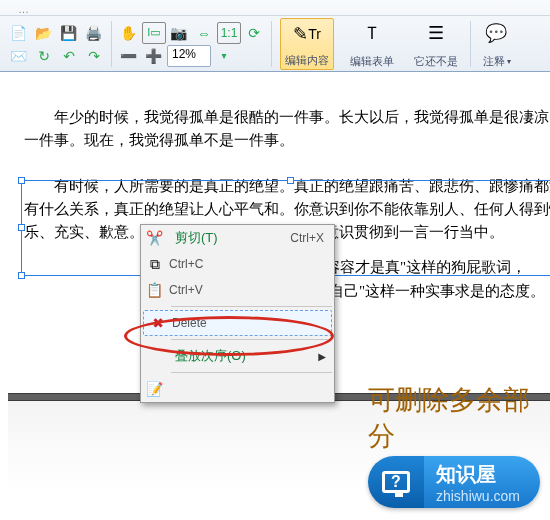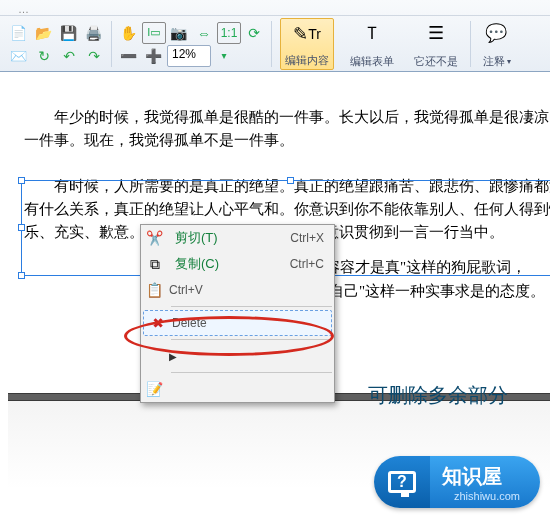--- a/index.html
+++ b/index.html
@@ -148,23 +148,23 @@
   .ctx-arrow { padding-right:8px; font-size:10px; color:#333;}
 
   .red-ellipse {
     position:absolute;
     border:3px solid #d42a1f;
     border-radius:50%;
     pointer-events:none;
   }
   .red-text {
     position:absolute;
-    color:#0c4a6e;
+    color:#a16207;
     font-family: SimSun, serif;
-    font-size:20px;
+    font-size:27px;
     pointer-events:none;
     padding-left:32px;
   }
   .hsep-dark {
     height:8px;
     background:#606060;
     border-top:1px solid #3a3a3a;
     border-bottom:1px solid #3a3a3a;
   }
   .page-bottom {
@@ -195,21 +195,21 @@
   .zhishiwu .q .mon::after {
     content:''; position:absolute; bottom:-7px; left:10px; width:8px;height:4px;background:#fff;
   }
   .zhishiwu .txt {
     background:linear-gradient(#3aa4f0,#1878cc);
     color:#fff;
     padding:4px 20px 4px 12px;
     display:flex;flex-direction:column;justify-content:center;
   }
   .zhishiwu .txt .cn { font-size:20px; font-weight:bold; font-family:"Microsoft YaHei"; }
-  .zhishiwu .txt .en { font-size:11px; color:#cbe6ff;margin-left:12px;}
+  .zhishiwu .txt .en { font-size:14px; color:#cbe6ff;}
   .watermark {
     position:absolute;
     left:182px; top:270px;
     color:#b9b9b9;
     font-size:13px;
     pointer-events:none;
   }
   .widget-abs { position:absolute; }
 </style>
 </head>
@@ -331,35 +331,35 @@
   <span class="watermark">好听的歌曲ting30.com</span>
 
   <div class="ctx" style="left:140px; top:152px;">
     <div class="ctx-row">
       <span class="ctx-ico">✂️</span>
       <span class="ctx-label">剪切(T)</span>
       <span class="ctx-accel">Ctrl+X</span>
     </div>
     <div class="ctx-row">
       <span class="ctx-ico">⧉</span>
-      <span class="ctx-label">复制(C)</span>
       <span class="ctx-accel">Ctrl+C</span>
     </div>
     <div class="ctx-row">
       <span class="ctx-ico">📋</span>
       <span class="ctx-accel">Ctrl+V</span>
     </div>
     <div class="ctx-sep"></div>
     <div class="ctx-row highlighted">
       <span class="ctx-ico" style="color:#c22">✖</span>
       <span class="ctx-accel">Delete</span>
     </div>
     <div class="ctx-sep"></div>
     <div class="ctx-row">
       <span class="ctx-ico"></span>
+      <span class="ctx-label">叠放次序(O)</span>
       <span class="ctx-arrow">▶</span>
     </div>
     <div class="ctx-sep"></div>
     <div class="ctx-row">
       <span class="ctx-ico">📝</span>
     </div>
   </div>
 
   <div class="red-ellipse" style="left:124px; top:244px; width:210px; height:40px;"></div>
 

